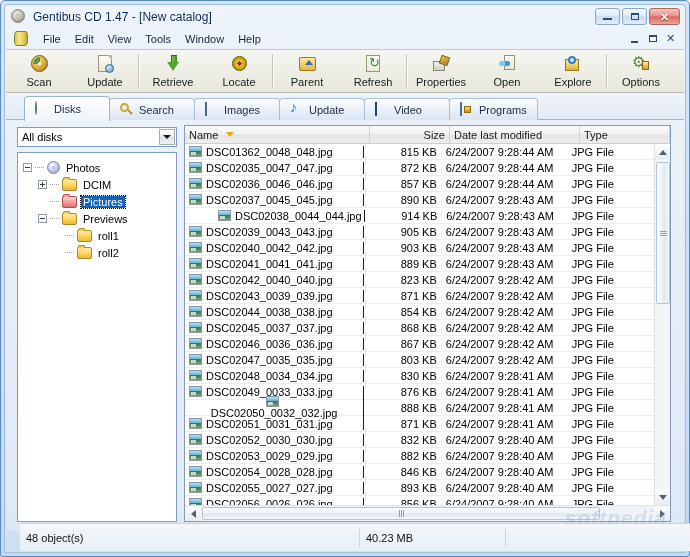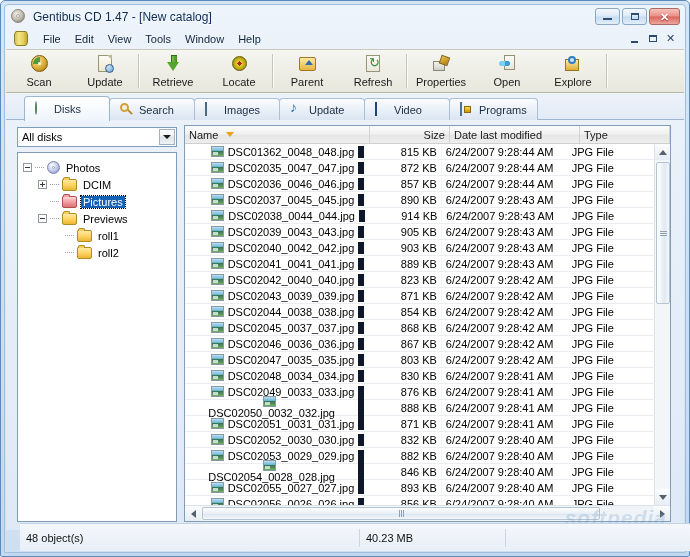--- a/index.html
+++ b/index.html
@@ -561,21 +561,21 @@
     color: #000;
   }
   .cell {
     padding: 0 4px;
     white-space: nowrap;
     overflow: hidden;
     box-sizing: border-box;
     display: flex;
     align-items: center;
   }
-  .cell.name { border-right: 6px solid #0f172a; justify-content: flex-end; }
+  .cell.name { border-right: 1px solid #0f172a; }
   .cell.right { justify-content: flex-end; border-right: 1px solid #eef1f5; }
   .file-ico {
     width: 13px; height: 11px;
     margin-right: 4px;
     flex: 0 0 auto;
     border: 1px solid #8d9aa6;
     box-sizing: border-box;
     background: linear-gradient(to bottom, #b9e1f2 0%, #6fb4d8 40%, #2f6f4a 42%, #6fae63 100%);
     position: relative;
   }
@@ -790,20 +790,26 @@
           </div>
         <div class="tool-label">Open</div>
       </div>
       <div class="tool">
         <div class="tool-ico">
             <div class="ico-explore"></div>
           </div>
         <div class="tool-label">Explore</div>
       </div>
       <div class="tool-sep"></div>
+      <div class="tool">
+        <div class="tool-ico">
+            <div class="ico-options"></div>
+          </div>
+        <div class="tool-label">Options</div>
+      </div>
     </div>
 
     <div class="tabstrip">
       <div class="tab active">
         <span class="tab-ico"><span class="ti-disks"></span></span>
         <span>Disks</span>
       </div>
       <div class="tab">
         <span class="tab-ico ti-search"></span>
         <span>Search</span>
@@ -1066,21 +1072,21 @@
             <div class="lv-row">
               <div class="cell name" style="width: 185px;">
                 <span class="file-ico"></span>
                 <span>DSC02053_0029_029.jpg</span>
               </div>
               <div class="cell right" style="width: 80px;">882 KB</div>
               <div class="cell" style="width: 130px;">6/24/2007 9:28:40 AM</div>
               <div class="cell" style="width: 90px;">JPG File</div>
             </div>
             <div class="lv-row">
-              <div class="cell name" style="width: 185px; flex-direction: column;">
+              <div class="cell name" style="width: 185px;">
                 <span class="file-ico"></span>
                 <span>DSC02054_0028_028.jpg</span>
               </div>
               <div class="cell right" style="width: 80px;">846 KB</div>
               <div class="cell" style="width: 130px;">6/24/2007 9:28:40 AM</div>
               <div class="cell" style="width: 90px;">JPG File</div>
             </div>
             <div class="lv-row">
               <div class="cell name" style="width: 185px;">
                 <span class="file-ico"></span>

